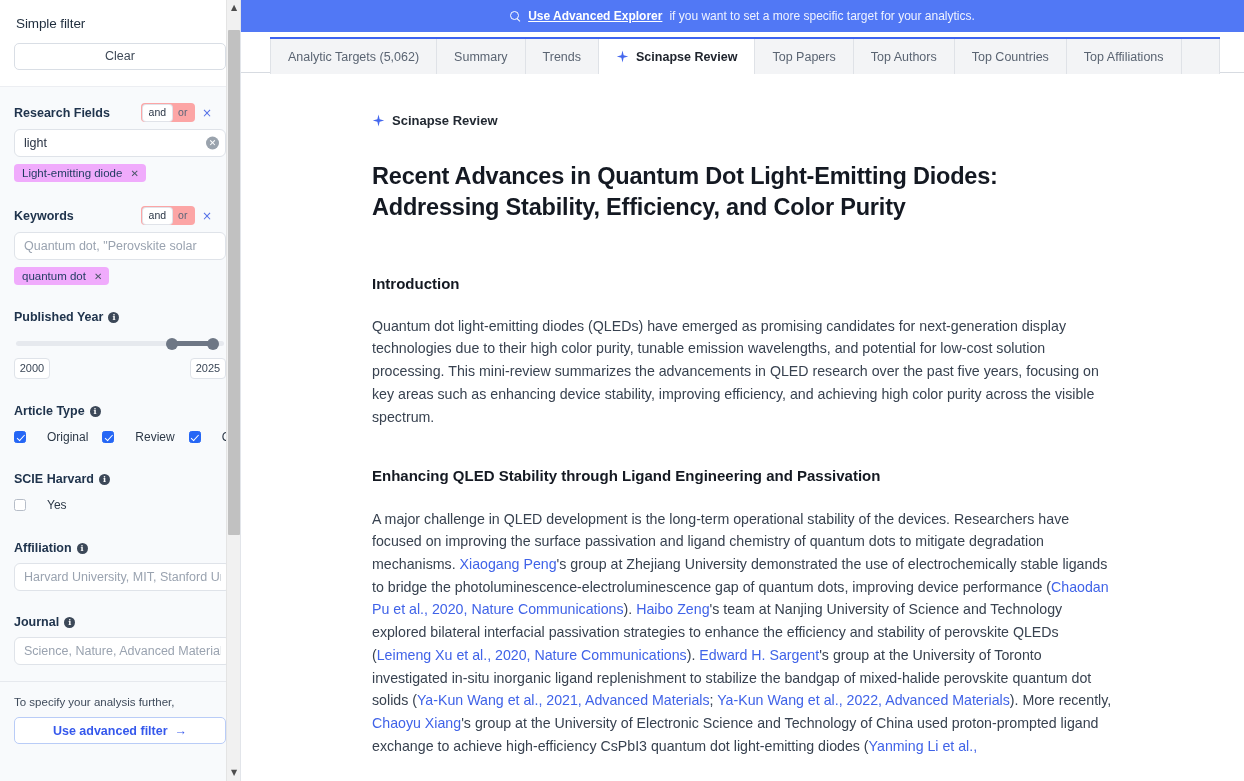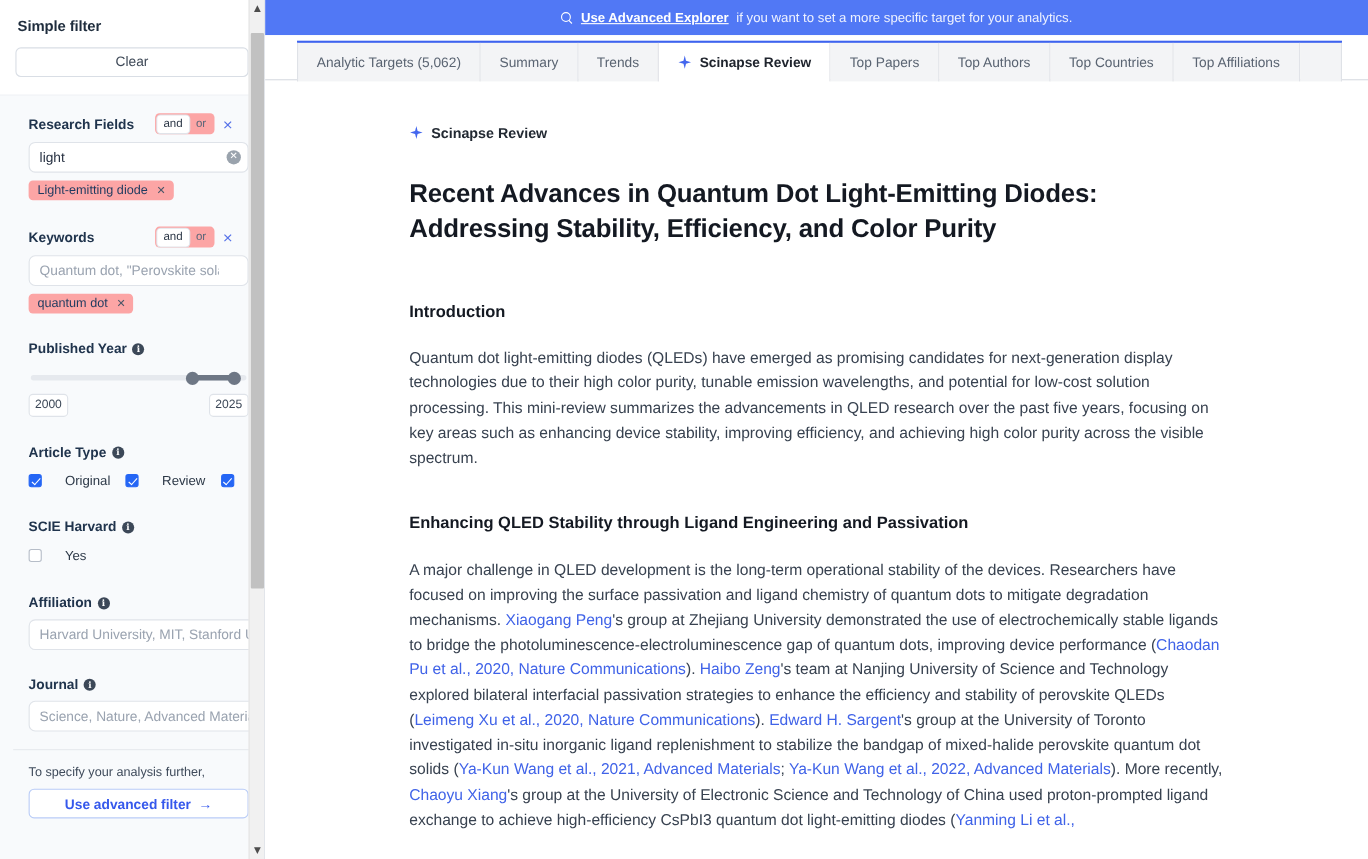--- a/index.html
+++ b/index.html
@@ -22,31 +22,31 @@
     position: relative;
     overflow: hidden;
     flex: 0 0 241px;
   }
   .sb-head {
     background: #ffffff;
     padding: 12px 14px 16px 14px;
     border-bottom: 1px solid #eceef2;
   }
   .sb-title {
-    font-size: 13.5px; font-weight: bold; color: #1f2d3d;
+    font-size: 13.5px; font-weight: normal; color: #1f2d3d;
     margin: 4px 0 12px 2px; letter-spacing: -0.1px;
   }
   .clear-btn {
     display: block; width: 100%; height: 27px; line-height: 25px;
     text-align: center; font-size: 12.5px; color: #3e4957;
     background: #fff; border: 1px solid #d9dee5; border-radius: 5px;
     cursor: pointer;
   }
 
-  .sb-body { padding: 0 0 0 12px; background: #f8fafc; }
+  .sb-body { padding: 0 0 0 0; background: #f8fafc; }
 
   .fgroup { position: relative; padding: 16px 14px 2px 14px; }
   .fgroup-accent {
     position: absolute; right: 9px; top: 26px;
     width: 2.5px; height: 62px; background: #3d63ef; border-radius: 2px;
   }
   .fg-header {
     display: flex; align-items: center; justify-content: space-between;
     margin-bottom: 7px; padding-right: 14px;
   }
@@ -74,21 +74,21 @@
   .f-input::placeholder { color: #9aa3b0; }
   .input-wrap { position: relative; }
   .clear-x {
     position: absolute; right: 7px; top: 50%; transform: translateY(-50%);
     width: 13px; height: 13px; border-radius: 50%; background: #9aa3ad;
     color: #fff; font-size: 9px; line-height: 13px; text-align: center;
     cursor: pointer; font-family: "DejaVu Sans", sans-serif;
   }
   .chips { margin-top: 7px; display: flex; flex-wrap: wrap; gap: 5px; }
   .chip {
-    background: #fca5a5; color: #1e3a5f; font-size: 11.5px;
+    background: #f0abfc; color: #1e3a5f; font-size: 11.5px;
     border-radius: 4px; padding: 3px 7px 3px 8px;
     display: inline-flex; align-items: center; gap: 8px; cursor: default;
   }
   .chip .cx { color: #4a5668; font-size: 10px; cursor: pointer; font-family: "DejaVu Sans", sans-serif; }
 
   .sec { padding: 13px 14px 0 14px; position: relative; }
   .sec-label {
     font-size: 12.5px; font-weight: bold; color: #20344d;
     display: flex; align-items: center; gap: 5px; margin-bottom: 12px;
   }

